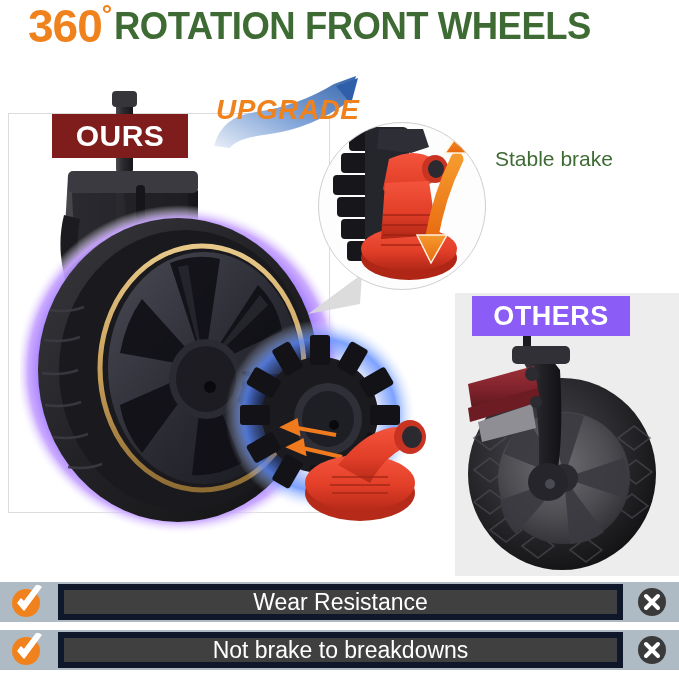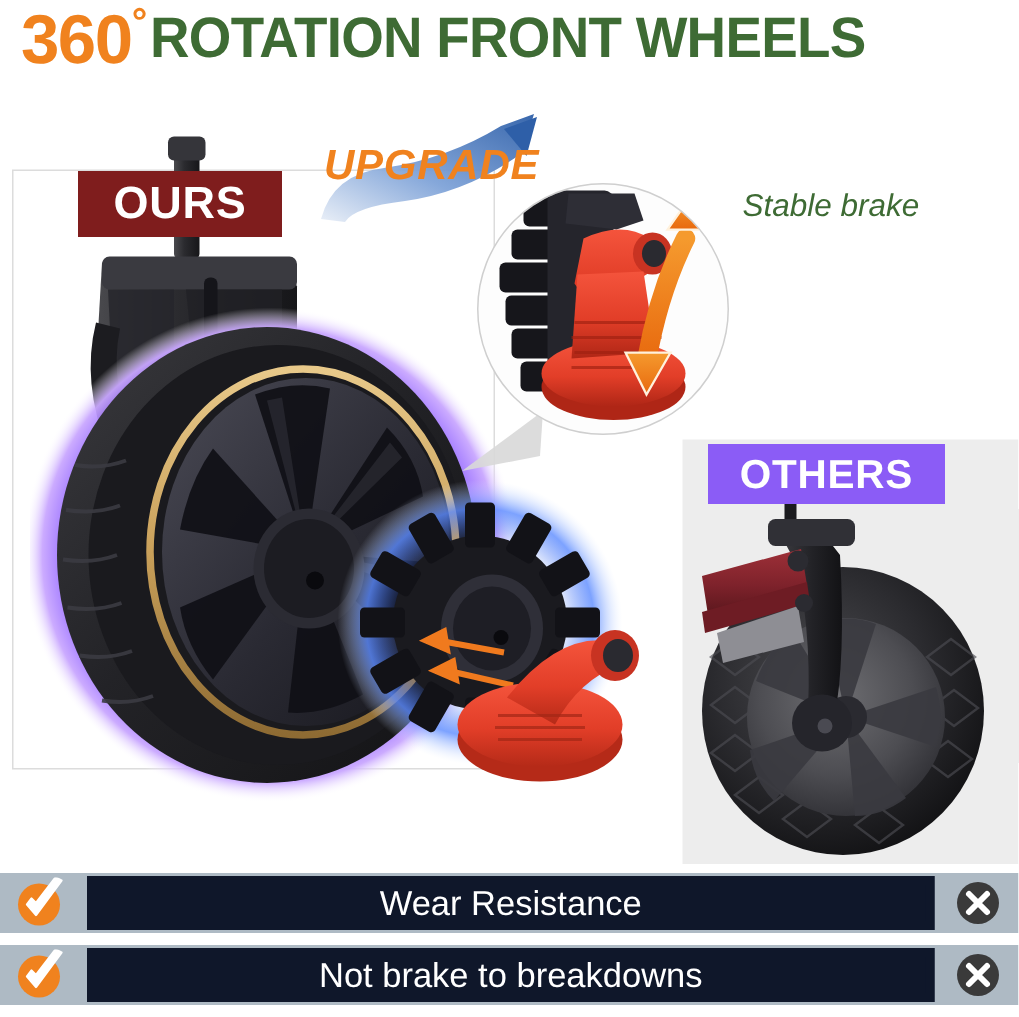--- a/index.html
+++ b/index.html
@@ -8,21 +8,21 @@
     background: #ffffff;
     font-family: "Liberation Sans", sans-serif;
     overflow: hidden;
   }
   #root { position: relative; width: 679px; height: 678px; background: #ffffff; }
 
   
   .title-bar {
     position: absolute; left: 0; top: 0; width: 679px; height: 52px;
     display: flex; align-items: center; white-space: nowrap;
-    padding-left: 14px;
+    padding-left: 28px;
   }
   .title-360 {
     font-size: 46px; font-weight: bold; color: #F0821E;
     letter-spacing: -1px; line-height: 1;
     font-family: "Liberation Sans", sans-serif;
   }
   .title-deg {
     font-size: 26px; font-weight: bold; color: #F0821E;
     vertical-align: super; line-height: 1; position: relative; top: -12px;
   }
@@ -64,22 +64,22 @@
   }
   .upgrade-text {
     position: absolute; left: 8px; top: 18px;
     font-size: 28px; font-weight: bold; color: #F0821E;
     font-style: italic; letter-spacing: 0.5px; z-index: 3;
   }
   .upgrade-swoosh { position: absolute; left: 0; top: 0; z-index: 1; }
 
   
   .stable-text {
-    position: absolute; left: 495px; top: 125px; width: 180px;
-    font-size: 21px; color: #3E6B34; line-height: 1.28; font-weight: normal; font-style: italic;
+    position: absolute; left: 495px; top: 146px; width: 180px;
+    font-size: 21px; color: #3E6B34; line-height: 1.28; font-weight: normal;
   }
 
   
   .bubble {
     position: absolute; left: 318px; top: 122px; width: 168px; height: 168px;
     border-radius: 50%; border: 1.5px solid #CFCFCF; background: #FDFDFD;
     overflow: hidden;
   }
   .bubble-tail {
     position: absolute; left: 300px; top: 270px; z-index: 0;
@@ -90,21 +90,21 @@
   .bar-row {
     position: relative; width: 679px; height: 40px; margin-bottom: 8px;
     background: #AEBAC4; display: flex; align-items: center;
   }
   .bar-row:last-child { margin-bottom: 0; }
   .bar-left-icon {
     width: 56px; height: 40px; display: flex; align-items: center; justify-content: center;
     flex: 0 0 56px;
   }
   .bar-green {
-    flex: 1 1 auto; height: 36px; margin: 0 2px; background: #0f172a;
+    flex: 1 1 auto; height: 36px; margin: 0 2px; background: #404040;
     display: flex; align-items: center; justify-content: center;
     color: #ffffff; font-size: 23px; font-weight: normal;
     border: 6px solid #0f172a;
   }
   .bar-right-icon {
     width: 54px; height: 40px; display: flex; align-items: center; justify-content: center;
     flex: 0 0 54px;
   }
 
   

